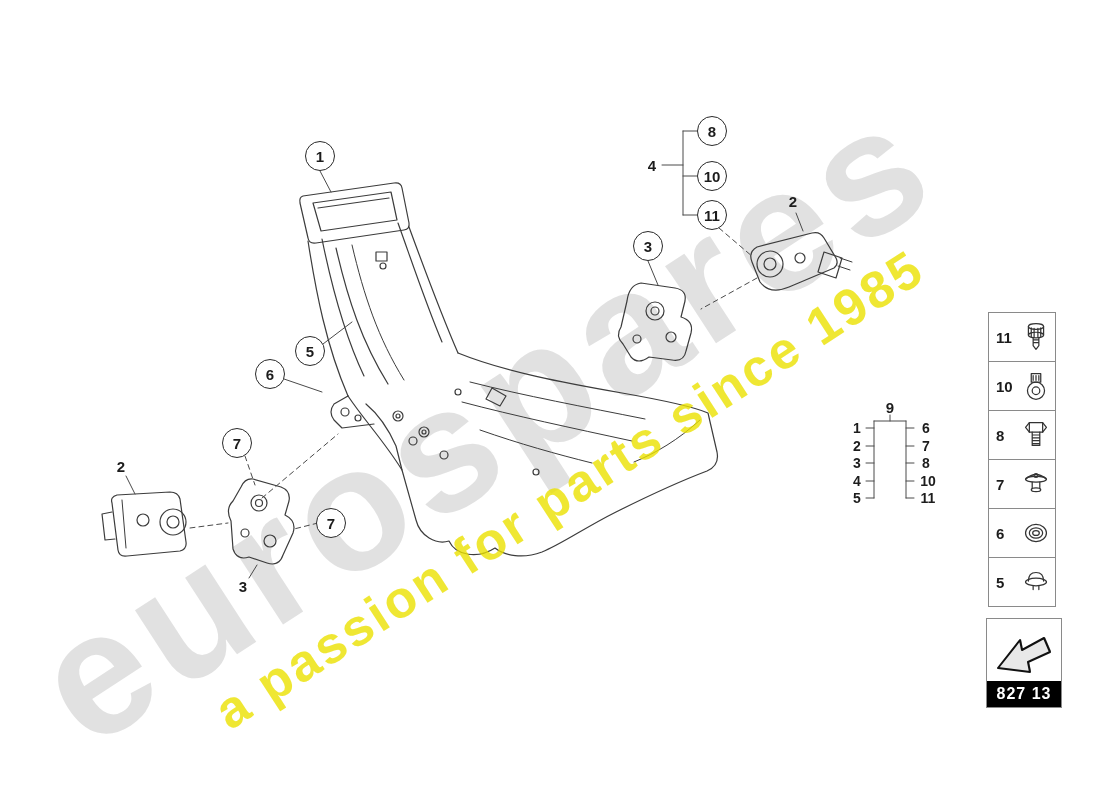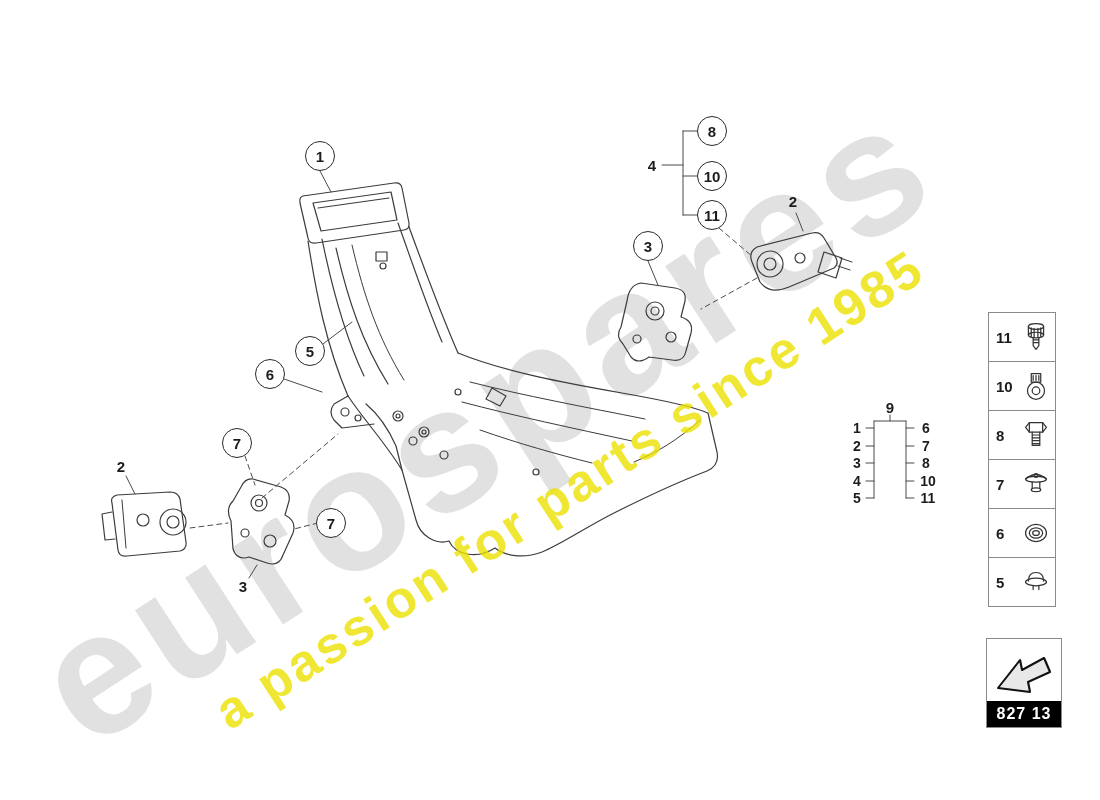--- a/index.html
+++ b/index.html
@@ -66,21 +66,21 @@
   .legend-icon { flex:1; display:flex; align-items:center; justify-content:center; }
   .legend-icon svg { display:block; }
   .legend-icon path, .legend-icon circle, .legend-icon ellipse, .legend-icon rect, .legend-icon polygon {
     fill:none; stroke:#333; stroke-width:1.3; stroke-linejoin:round; stroke-linecap:round;
   }
 
   
   .code-box {
     position:absolute; left:986px; top:618px; width:76px; height:90px;
     background:#fff; border:1px solid #8a8a8a; z-index:4;
-    display:flex; flex-direction:column; cursor:pointer;margin-top:20px;
+    display:flex; flex-direction:column; cursor:pointer;
   }
   .code-arrow { flex:1; display:flex; align-items:center; justify-content:center; }
   .code-label {
     height:26px; background:#000; color:#fff;
     font-size:16px; font-weight:bold; letter-spacing:1px;
     display:flex; align-items:center; justify-content:center;
   }
 </style>
 </head>
 <body>

